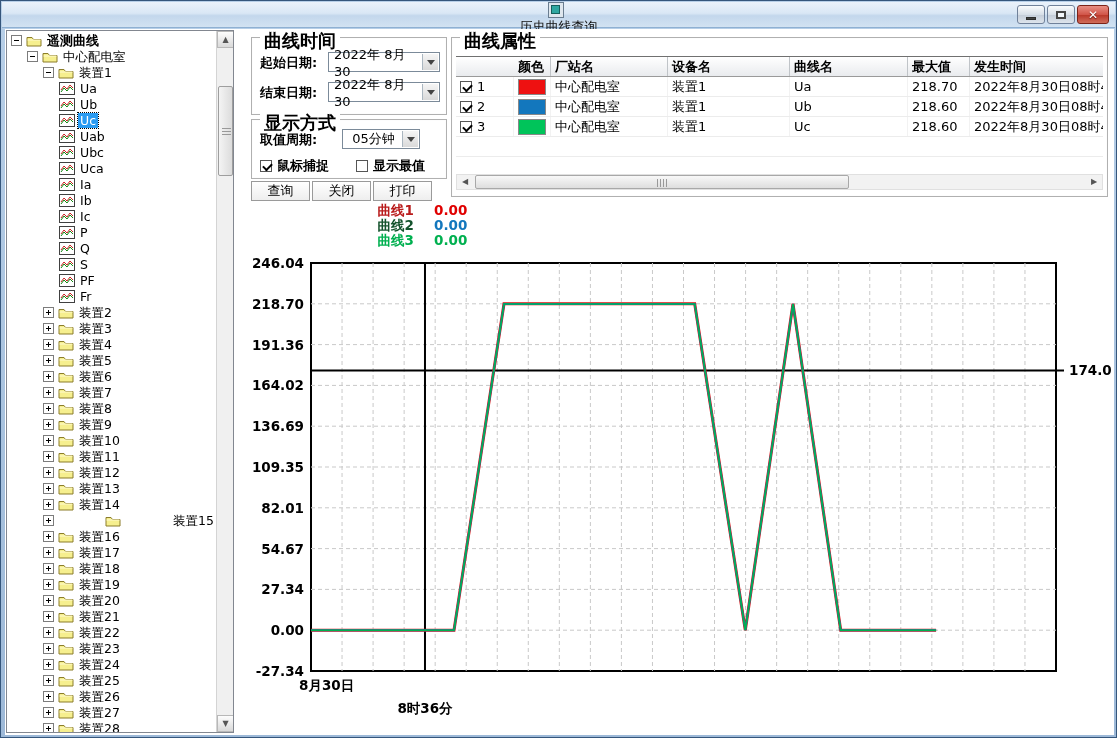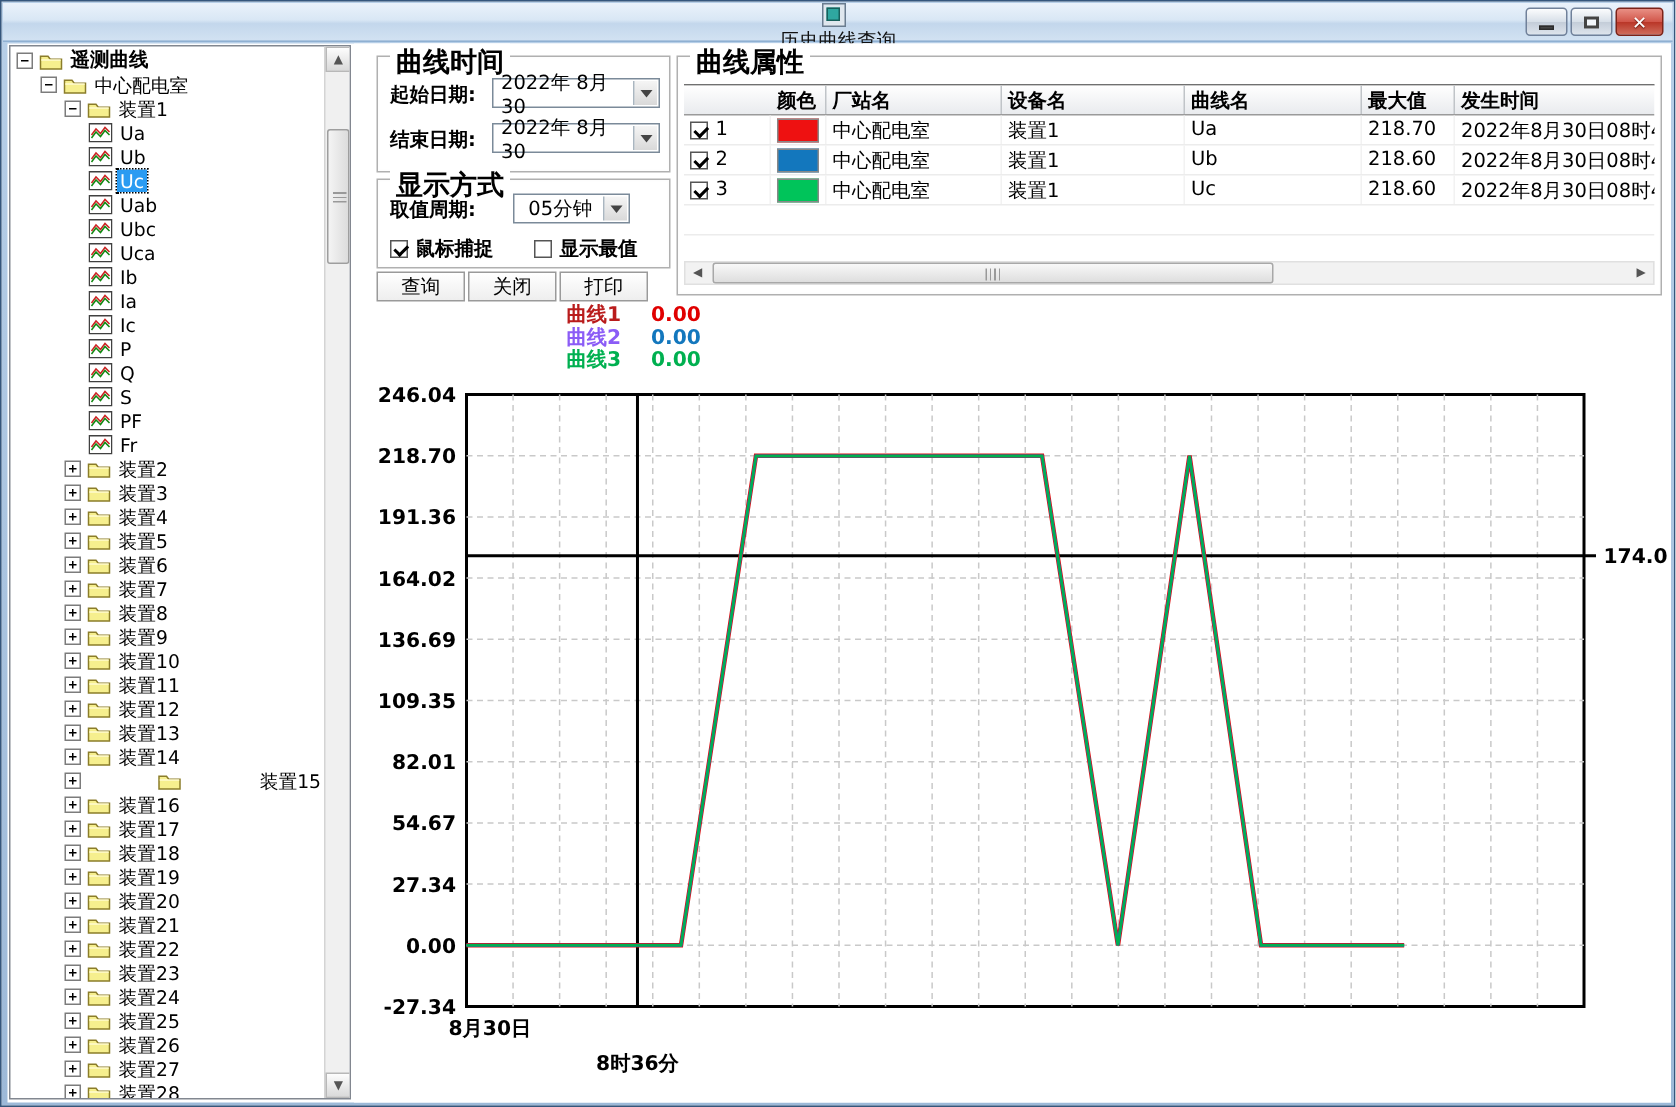--- a/index.html
+++ b/index.html
@@ -204,29 +204,29 @@
                 <polyline points="2,10 5,6 8,9 11,5 14,8" fill="none" stroke="#181" stroke-width="1"></polyline>
               </svg></span>
             <span class="tree-label">Uca</span>
           </div>
           <div class="tree-row" style="padding-left: 52px;">
             <span class="t-icon"><svg width="16" height="13" viewBox="0 0 16 13">
                 <rect x="0.5" y="0.5" width="15" height="12" fill="#fff" stroke="#404040"></rect>
                 <polyline points="2,8 5,4 8,7 11,3 14,6" fill="none" stroke="#c22" stroke-width="1"></polyline>
                 <polyline points="2,10 5,6 8,9 11,5 14,8" fill="none" stroke="#181" stroke-width="1"></polyline>
               </svg></span>
+            <span class="tree-label">Ia</span>
+          </div>
+          <div class="tree-row" style="padding-left: 52px;">
+            <span class="t-icon"><svg width="16" height="13" viewBox="0 0 16 13">
+                <rect x="0.5" y="0.5" width="15" height="12" fill="#fff" stroke="#404040"></rect>
+                <polyline points="2,8 5,4 8,7 11,3 14,6" fill="none" stroke="#c22" stroke-width="1"></polyline>
+                <polyline points="2,10 5,6 8,9 11,5 14,8" fill="none" stroke="#181" stroke-width="1"></polyline>
+              </svg></span>
             <span class="tree-label">Ib</span>
-          </div>
-          <div class="tree-row" style="padding-left: 52px;">
-            <span class="t-icon"><svg width="16" height="13" viewBox="0 0 16 13">
-                <rect x="0.5" y="0.5" width="15" height="12" fill="#fff" stroke="#404040"></rect>
-                <polyline points="2,8 5,4 8,7 11,3 14,6" fill="none" stroke="#c22" stroke-width="1"></polyline>
-                <polyline points="2,10 5,6 8,9 11,5 14,8" fill="none" stroke="#181" stroke-width="1"></polyline>
-              </svg></span>
-            <span class="tree-label">Ia</span>
           </div>
           <div class="tree-row" style="padding-left: 52px;">
             <span class="t-icon"><svg width="16" height="13" viewBox="0 0 16 13">
                 <rect x="0.5" y="0.5" width="15" height="12" fill="#fff" stroke="#404040"></rect>
                 <polyline points="2,8 5,4 8,7 11,3 14,6" fill="none" stroke="#c22" stroke-width="1"></polyline>
                 <polyline points="2,10 5,6 8,9 11,5 14,8" fill="none" stroke="#181" stroke-width="1"></polyline>
               </svg></span>
             <span class="tree-label">Ic</span>
           </div>
           <div class="tree-row" style="padding-left: 52px;">
@@ -613,21 +613,21 @@
           <div class="hs-btn hs-right">▶</div>
         </div>
       </div>
 
       <div class="legend" id="legend">
           <div class="lg-row">
             <span class="lg-label" style="color: #b91c1c;">曲线1</span>
             <span class="lg-value" style="color: rgb(224, 0, 0);">0.00</span>
           </div>
           <div class="lg-row">
-            <span class="lg-label" style="color: #8b5cf6;">曲线2</span>
+            <span class="lg-label" style="color: #14532d;">曲线2</span>
             <span class="lg-value" style="color: rgb(19, 119, 189);">0.00</span>
           </div>
           <div class="lg-row">
             <span class="lg-label" style="color: rgb(0, 176, 80);">曲线3</span>
             <span class="lg-value" style="color: rgb(0, 176, 80);">0.00</span>
           </div>
         </div>
 
       <div class="chart-wrap" id="chart"><svg width="866" height="484" viewBox="0 0 866 484">
             <rect x="65" y="12" width="745" height="408" fill="#fff" stroke="#000" stroke-width="2"></rect>

